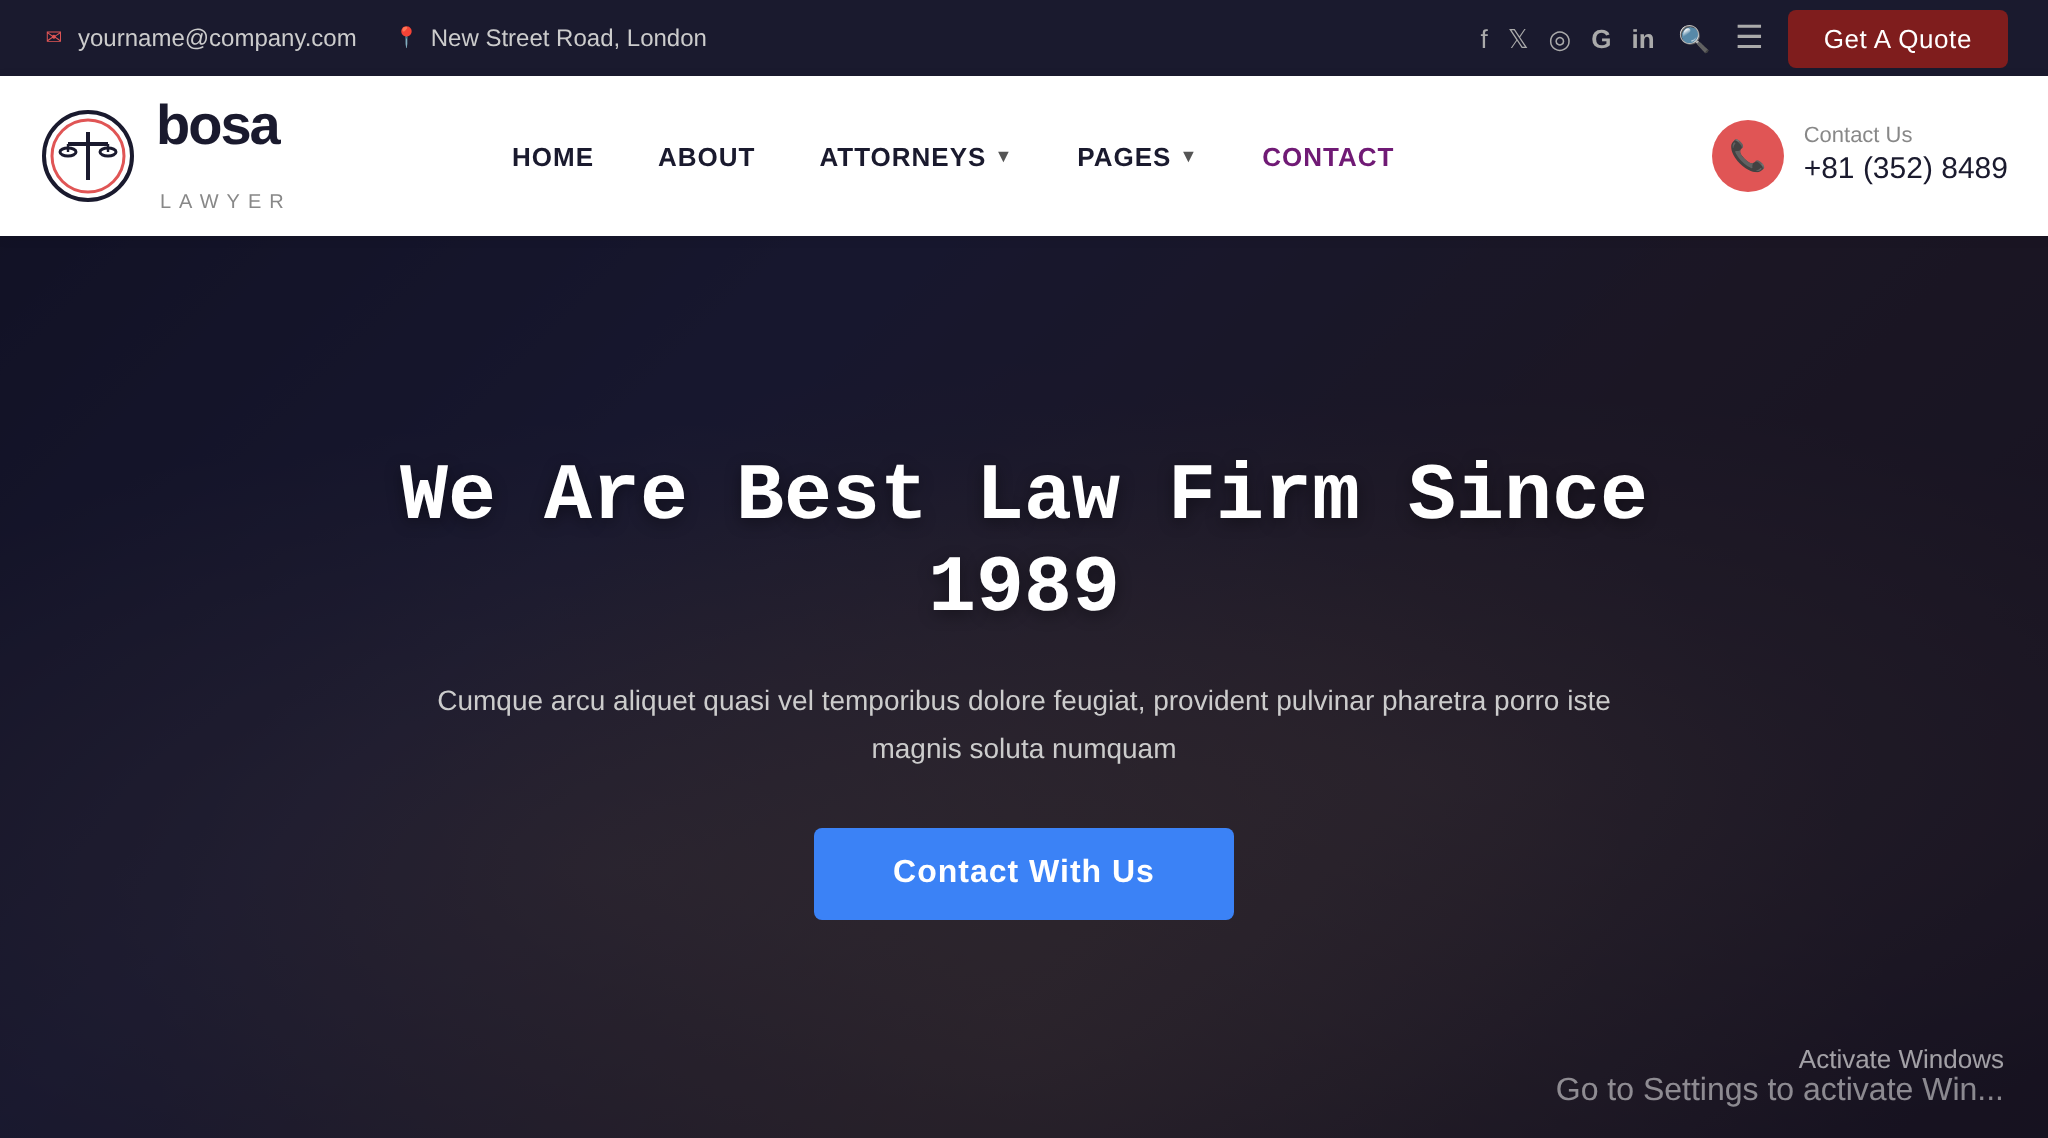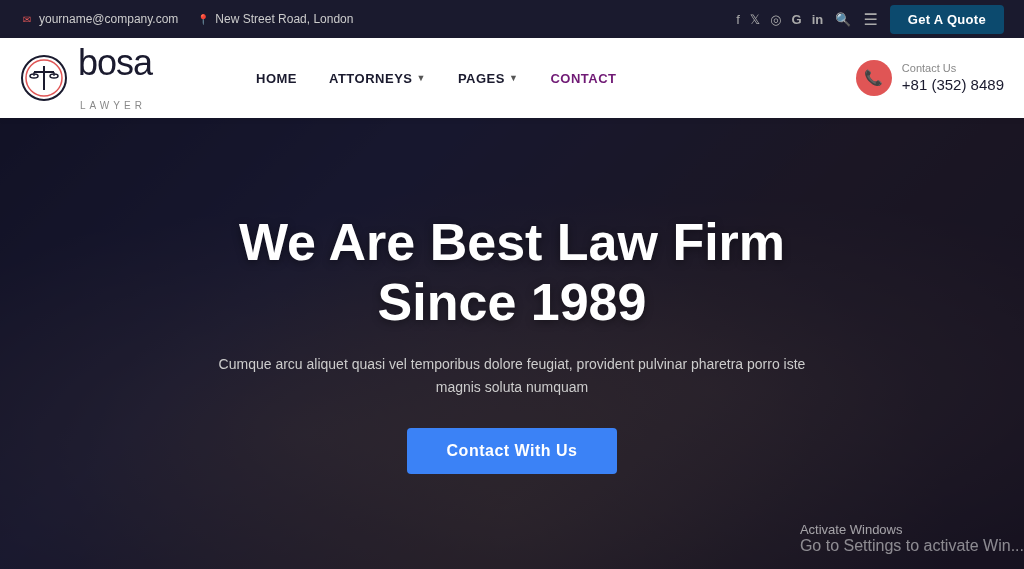--- a/index.html
+++ b/index.html
@@ -58,26 +58,26 @@
       color: #aaa;
       font-size: 13px;
       cursor: pointer;
     }
     .menu-icon-top {
       color: #aaa;
       font-size: 16px;
       cursor: pointer;
     }
     .get-quote-btn {
-      background: #0c4a6e;
+      background: #7f1d1d;
       color: #fff;
       border: none;
       padding: 7px 18px;
       font-size: 13px;
-      font-weight: 700;
+      font-weight: 400;
       border-radius: 4px;
       cursor: pointer;
       letter-spacing: 0.3px;
     }
 
     
     .navbar {
       background: #fff;
       display: flex;
       align-items: center;
@@ -96,22 +96,22 @@
     .logo-icon {
       width: 48px;
       height: 48px;
     }
     .logo-text-area {
       display: flex;
       flex-direction: column;
       line-height: 1;
     }
     .logo-name {
-      font-size: 36px;
-      font-weight: 400;
+      font-size: 28px;
+      font-weight: 700;
       color: #1a1a2e;
       letter-spacing: -1px;
     }
     .logo-sub {
       font-size: 10px;
       letter-spacing: 4px;
       color: #888;
       text-transform: uppercase;
       margin-top: 20px;
       padding-left: 2px;
@@ -210,25 +210,26 @@
     }
     .hero-content {
       position: relative;
       z-index: 3;
       text-align: center;
       color: #fff;
       max-width: 700px;
       padding: 0 20px;
     }
     .hero-title {
-      font-size: 52px;
+      font-size: 40px;
       font-weight: 800;
       line-height: 1.15;
       margin-bottom: 20px;
       text-shadow: 0 2px 8px rgba(0,0,0,0.4);
+      font-family: Liberation Mono, monospace;
     }
     .hero-subtitle {
       font-size: 14px;
       color: #ccc;
       line-height: 1.7;
       margin-bottom: 28px;
       max-width: 620px;
       margin-left: auto;
       margin-right: auto;
     }
@@ -241,22 +242,23 @@
       font-weight: 600;
       border-radius: 4px;
       cursor: pointer;
       letter-spacing: 0.5px;
     }
 
     
     .activate-windows {
       position: absolute;
       bottom: 14px;
-      right: 0;
+      right: 22px;
       z-index: 4;
+      text-align: right;
     }
     .activate-windows .aw-title {
       font-size: 13px;
       color: rgba(255,255,255,0.6);
       font-weight: 400;
     }
     .activate-windows .aw-sub {
       font-size: 16px;
       color: rgba(255,255,255,0.5);
     }
@@ -304,20 +306,21 @@
       <line x1="34" y1="18" x2="34" y2="22" stroke="#1a1a2e" stroke-width="1.2"></line>
     </svg>
     <div class="logo-text-area">
       <span class="logo-name">bosa</span>
       <span class="logo-sub">LAWYER</span>
     </div>
   </div>
 
   <div class="nav-links">
     <a class="nav-link">HOME</a>
+    <a class="nav-link">ABOUT</a>
     <a class="nav-link">ATTORNEYS <span class="arrow">▼</span></a>
     <a class="nav-link">PAGES <span class="arrow">▼</span></a>
     <a class="nav-link active">CONTACT</a>
   </div>
 
   <div class="navbar-right">
     <div class="phone-icon-nav">
       <span>📞</span>
     </div>
     <div class="contact-phone-area">

